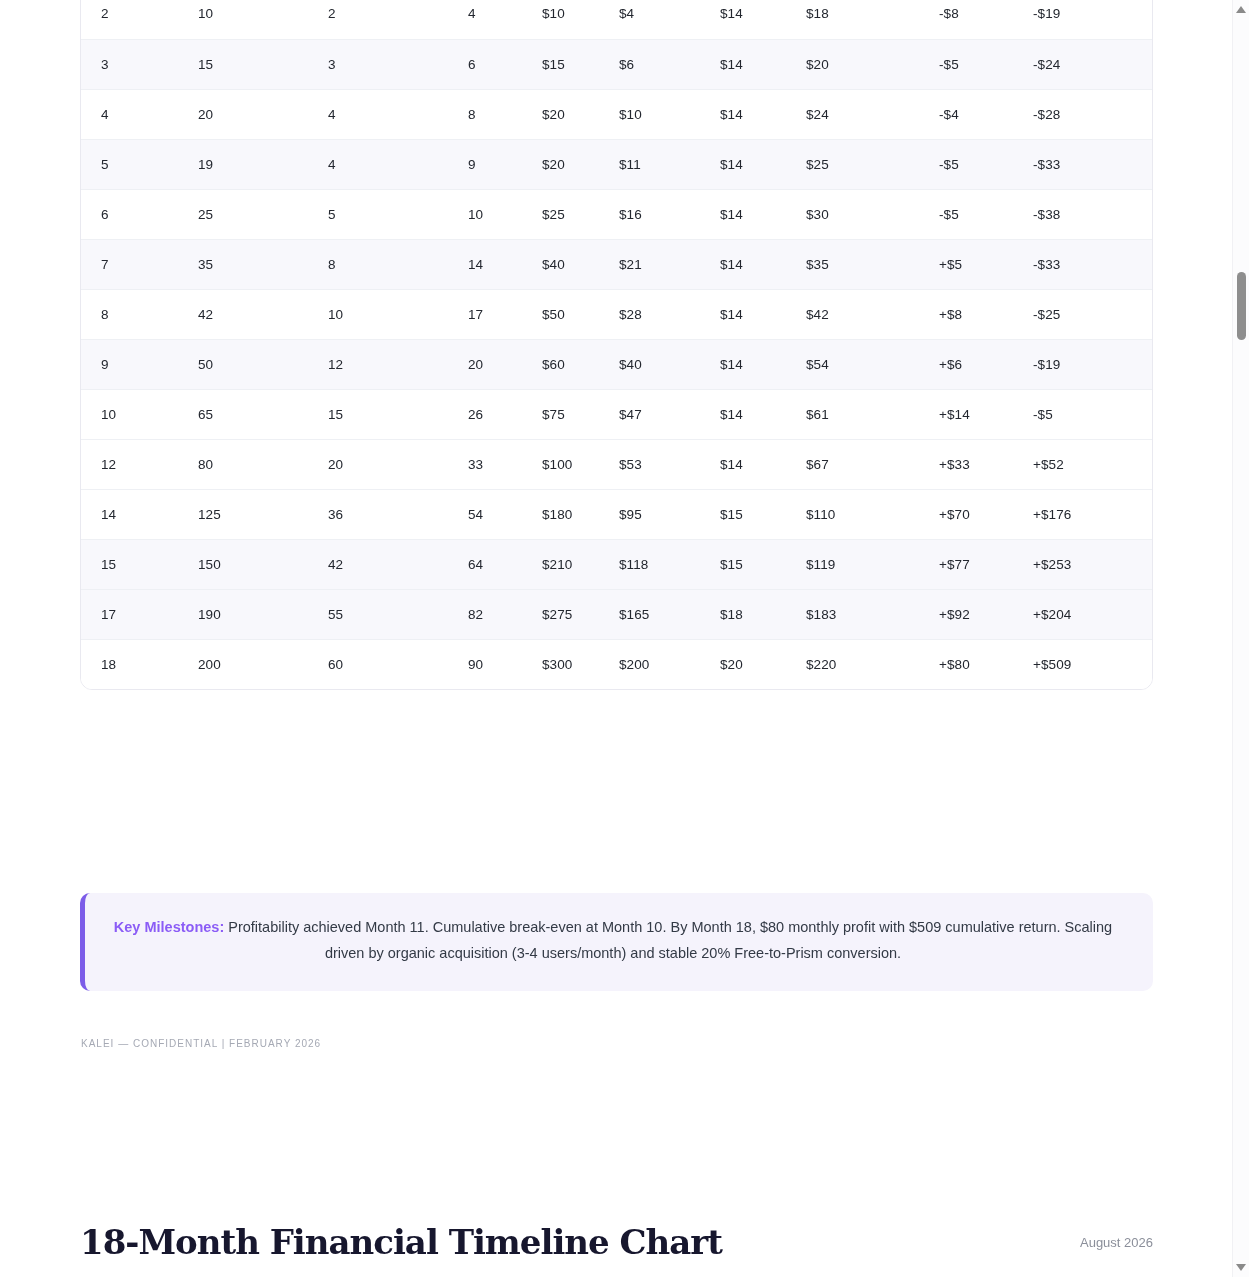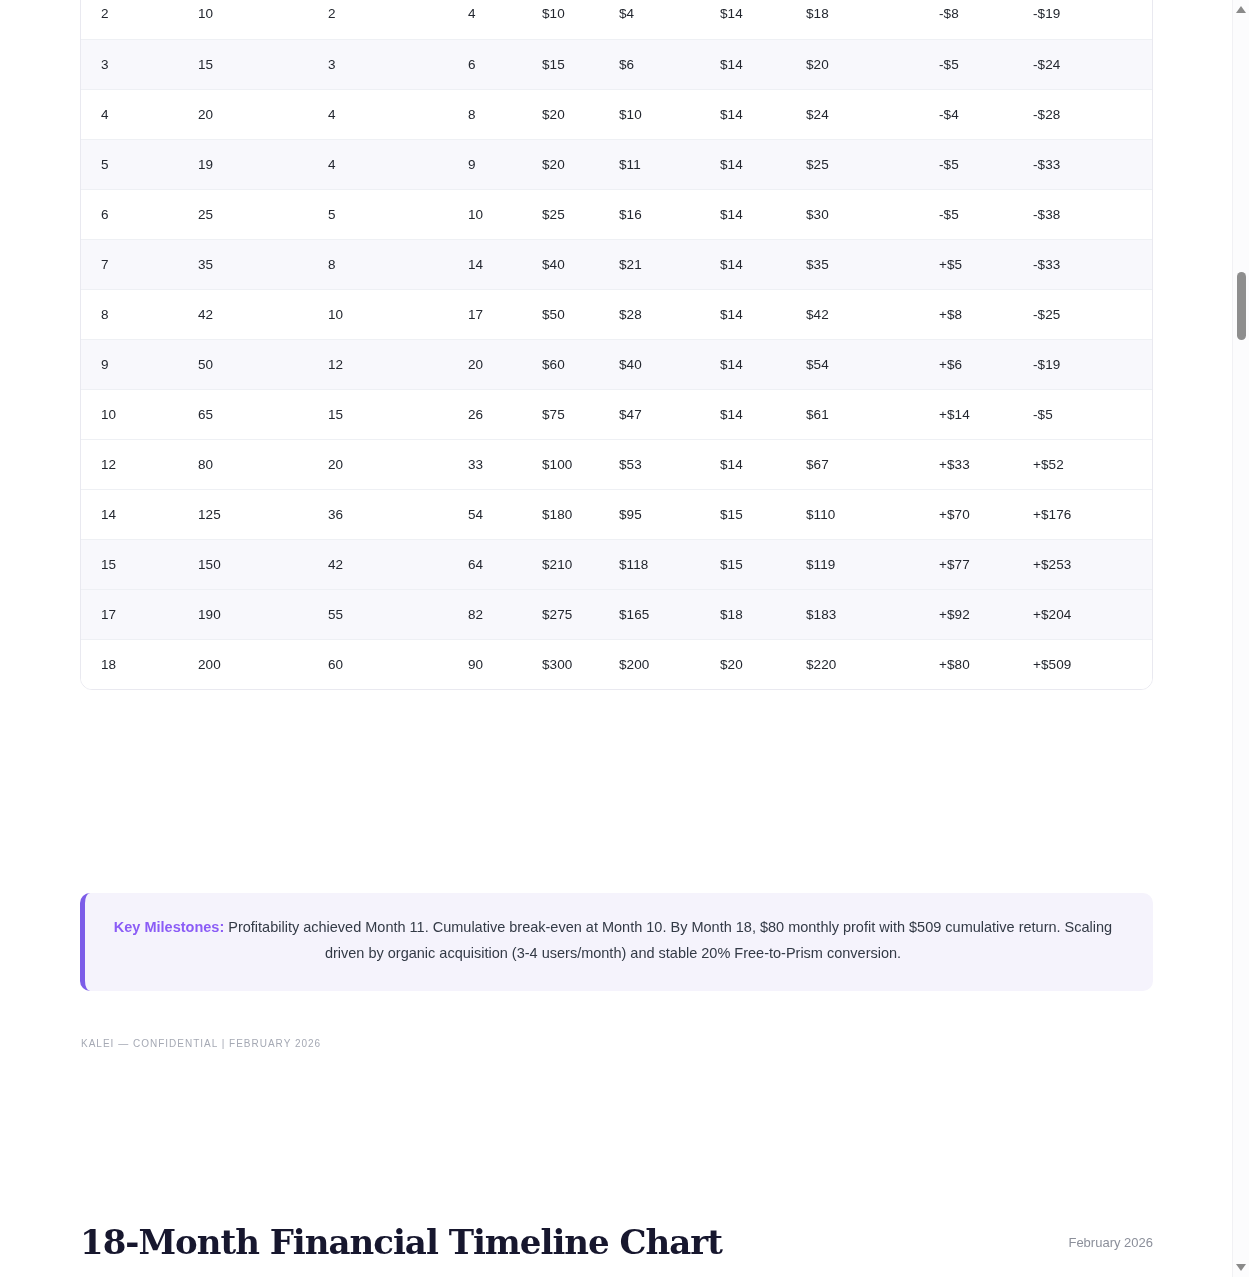--- a/index.html
+++ b/index.html
@@ -254,21 +254,21 @@
   </div>
 
   <div class="milestone">
     <span class="label">Key Milestones:</span><span> Profitability achieved Month 11. Cumulative break-even at Month 10. By Month 18, $80 monthly profit with $509 cumulative return. Scaling driven by organic acquisition (3-4 users/month) and stable 20% Free-to-Prism conversion.</span>
   </div>
 
   <div class="doc-footer">KALEI — CONFIDENTIAL | FEBRUARY 2026</div>
 
   <div class="heading-row">
     <h1 class="page-title">18-Month Financial Timeline Chart</h1>
-    <div class="page-date">February 2026</div>
+    <div class="page-date">August 2026</div>
   </div>
 
   <div class="scrollbar">
     <div class="sb-arrow sb-up"></div>
     <div class="sb-thumb"></div>
     <div class="sb-arrow sb-down"></div>
   </div>
 
 </div>
 

